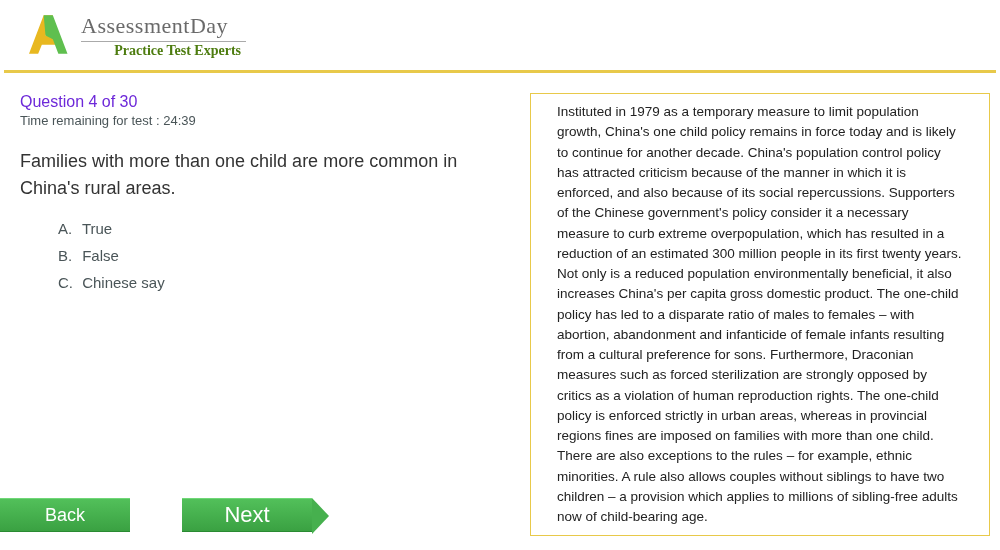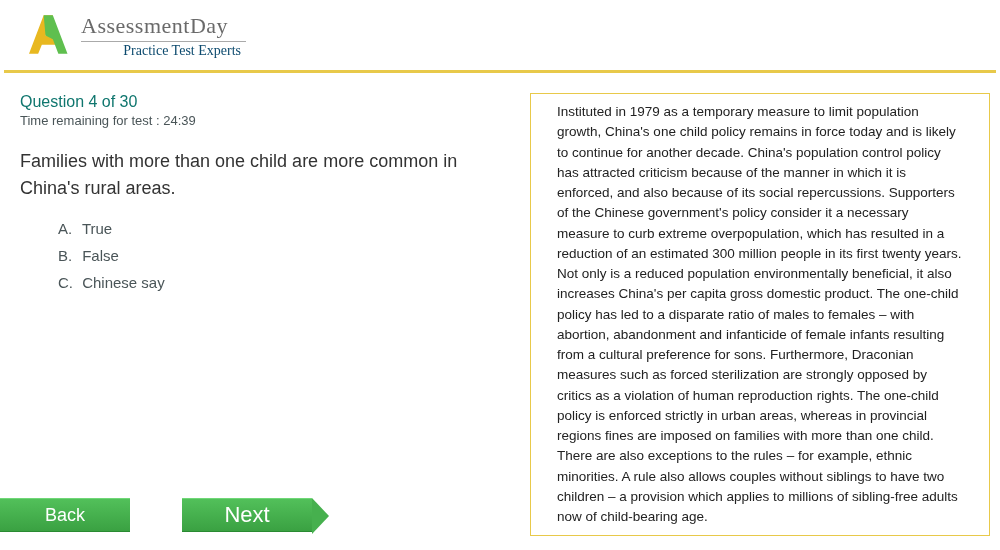--- a/index.html
+++ b/index.html
@@ -32,41 +32,42 @@
     }
     .brand-line {
       border-top: 1px solid #aaa;
       width: 165px;
       margin: 2px 0 1px 0;
       align-self: flex-end;
     }
     .brand-tag {
       font-family: Georgia, 'Times New Roman', serif;
       font-size: 14px;
-      color: #0c4a6e;
+      color: #4d7c0f;
       align-self: flex-end;
       padding-right: 5px;
+      font-weight: bold;
     }
     .gold-bar {
       height: 3px;
       background: #e8c94a;
       margin: 2px 4px 0 4px;
     }
     .content {
       display: flex;
       padding: 20px 10px 0 20px;
       gap: 30px;
     }
     .left-col {
       flex: 0 0 480px;
       color: #4a5558;
     }
     .q-counter {
       font-size: 16px;
-      color: #0f766e;
+      color: #6d28d9;
       margin-bottom: 2px;
     }
     .timer {
       font-size: 13px;
       color: #4a5558;
       margin-bottom: 20px;
     }
     .question-text {
       font-size: 18px;
       color: #333;

